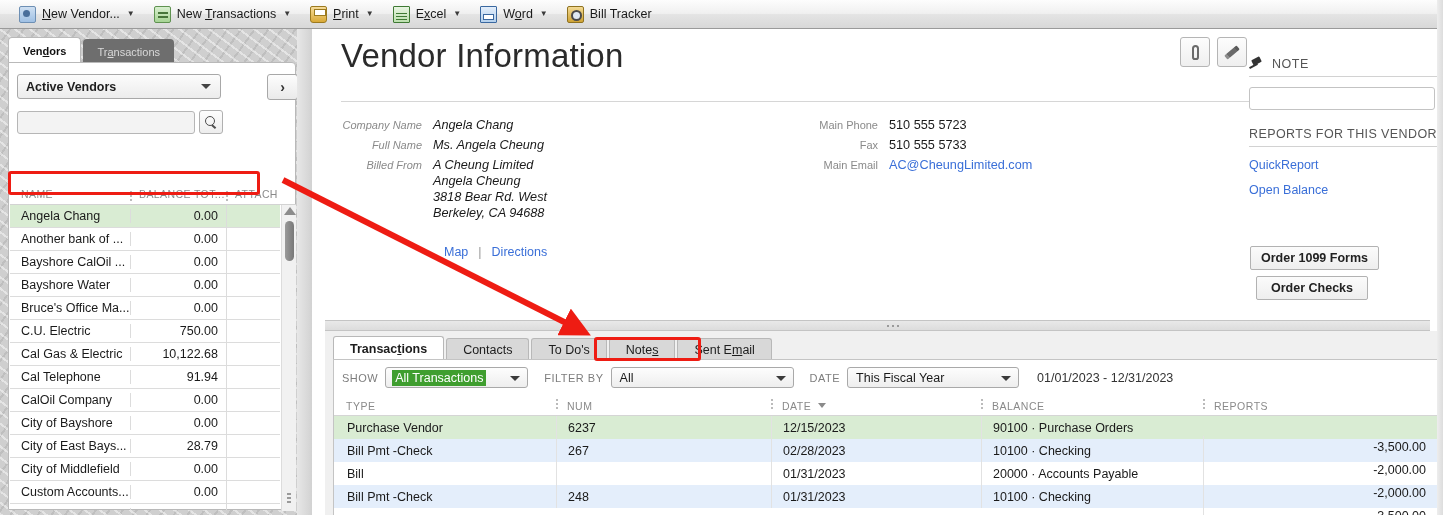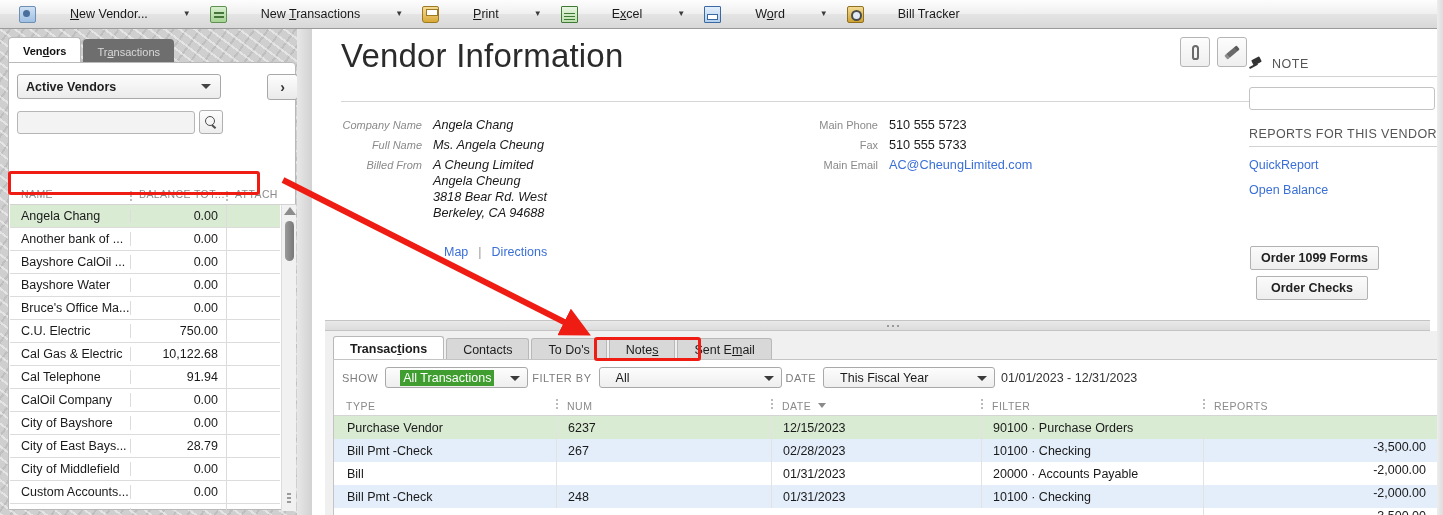--- a/index.html
+++ b/index.html
@@ -25,21 +25,20 @@
     display: flex; align-items: center;
     padding-left: 14px;
   }
   .tb-item {
     display: flex; align-items: center;
     height: 25px;
     padding: 0 5px;
     margin-right: 9px;
     cursor: default;
     white-space: nowrap;
-    gap: 28px;
   }
   .tb-label {
     font-size: 12.5px;
     color: #1a1a1a;
     margin-left: 6px;
   }
   .tb-label u { text-decoration: underline; }
   .tb-caret {
     margin-left: 7px;
     font-size: 8px;
@@ -403,23 +402,23 @@
     display: flex; align-items: center;
     font-size: 11px; color: #7d7d7d;
   }
   .flt-lbl { letter-spacing: .5px; margin-right: 7px; }
   .sel {
     position: relative;
     height: 21px;
     background: linear-gradient(to bottom,#fdfdfd,#eeeeee);
     border: 1px solid #a9a9a9; border-radius: 3px;
     display: flex; align-items: center;
-    padding-left: 16px;
+    padding-left: 8px;
     font-size: 12.5px; color: #1a1a1a;
-    margin-right: 4px;
+    margin-right: 16px;
   }
   .sel .scaret {
     position: absolute; right: 7px; top: 8px;
     width: 0; height: 0;
     border-left: 5px solid transparent; border-right: 5px solid transparent;
     border-top: 5px solid #3b3b3b;
   }
   .sel.show   { width: 143px; }
   .sel.show .sel-val {
     background: #3f9e2f; color: #fff; padding: 1px 3px; margin-left: -2px;
@@ -760,21 +759,21 @@
             <span class="grip"></span>
             <span>NUM</span>
           </div>
           <div class="cell col-date">
             <span class="grip"></span>
             <span>DATE</span>
             <span class="sortcaret"></span>
           </div>
           <div class="cell col-acct">
             <span class="grip"></span>
-            <span>FILTER</span>
+            <span>BALANCE</span>
           </div>
           <div class="cell col-amt">
             <span class="grip"></span>
             <span>REPORTS</span>
           </div>
         </div>
 
         <div class="tt-rows" id="txn-rows">
             <div class="tt-row green">
               <div class="c col-type">Purchase Vendor</div>

